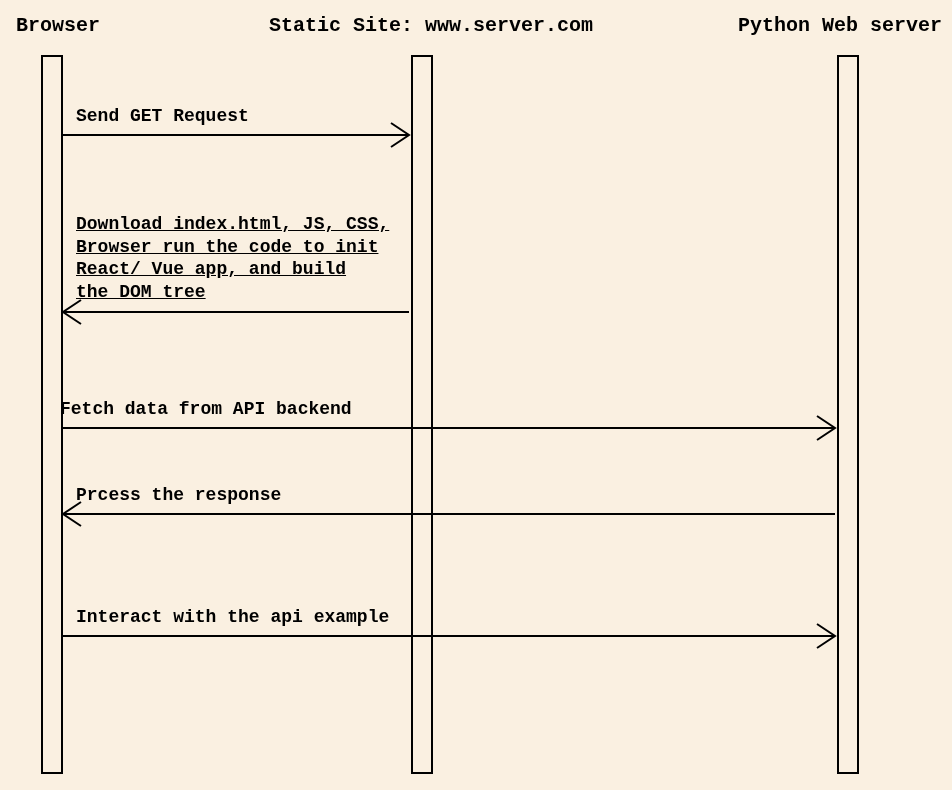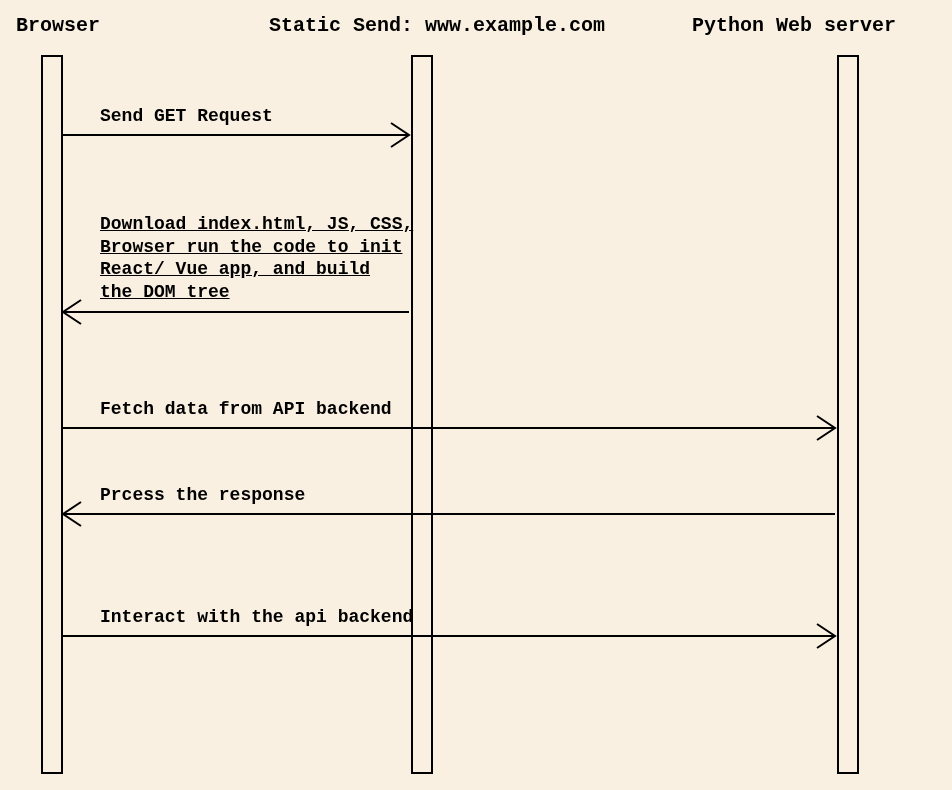--- a/index.html
+++ b/index.html
@@ -22,21 +22,20 @@
     position: absolute;
     width: 18px;
     background: #faf0e1;
     border: 2px solid #000;
   }
   .msg-label {
     position: absolute;
     font-size: 18px;
     line-height: 1.25;
     white-space: pre;
-    margin-left: 24px;
   }
   svg.arrows {
     position: absolute;
     left: 0;
     top: 0;
     width: 952px;
     height: 790px;
     pointer-events: none;
   }
   .arrow-line {
@@ -48,40 +47,40 @@
     stroke: #000;
     stroke-width: 2;
     fill: none;
   }
 </style>
 </head>
 <body>
 
 <div class="participant-label" style="left:16px; top:14px;text-align:center;">Browser</div>
 
-<div class="participant-label" style="left:269px; top:14px;">Static Send: www.example.com</div>
+<div class="participant-label" style="left:269px; top:14px;">Static Site: www.server.com</div>
 
-<div class="participant-label" style="left:692px; top:14px;">Python Web server</div>
+<div class="participant-label" style="left:738px; top:14px;">Python Web server</div>
 
 <div class="lifeline" style="left:41px; top:55px; height:715px;"></div>
 <div class="lifeline" style="left:411px; top:55px; height:715px;"></div>
 <div class="lifeline" style="left:837px; top:55px; height:715px;"></div>
 
 <div class="msg-label" style="left:76px; top:105px;">Send GET Request</div>
 
 <div class="msg-label" style="left:76px; top:213px;text-decoration:underline;">Download index.html, JS, CSS,
 Browser run the code to init
 React/ Vue app, and build
 the DOM tree</div>
 
-<div class="msg-label" style="left:76px; top:398px;">Fetch data from API backend</div>
+<div class="msg-label" style="left:60px; top:398px;">Fetch data from API backend</div>
 
 <div class="msg-label" style="left:76px; top:484px;text-align:right;">Prcess the response</div>
 
-<div class="msg-label" style="left:76px; top:606px;">Interact with the api backend</div>
+<div class="msg-label" style="left:76px; top:606px;">Interact with the api example</div>
 
 <svg class="arrows">
 
   <line class="arrow-line" x1="61" y1="135" x2="409" y2="135"></line>
   <polyline class="arrow-head" points="391,123 409,135 391,147"></polyline>
 
   <line class="arrow-line" x1="409" y1="312" x2="63" y2="312"></line>
   <polyline class="arrow-head" points="81,300 63,312 81,324"></polyline>
 
   <line class="arrow-line" x1="61" y1="428" x2="835" y2="428"></line>

